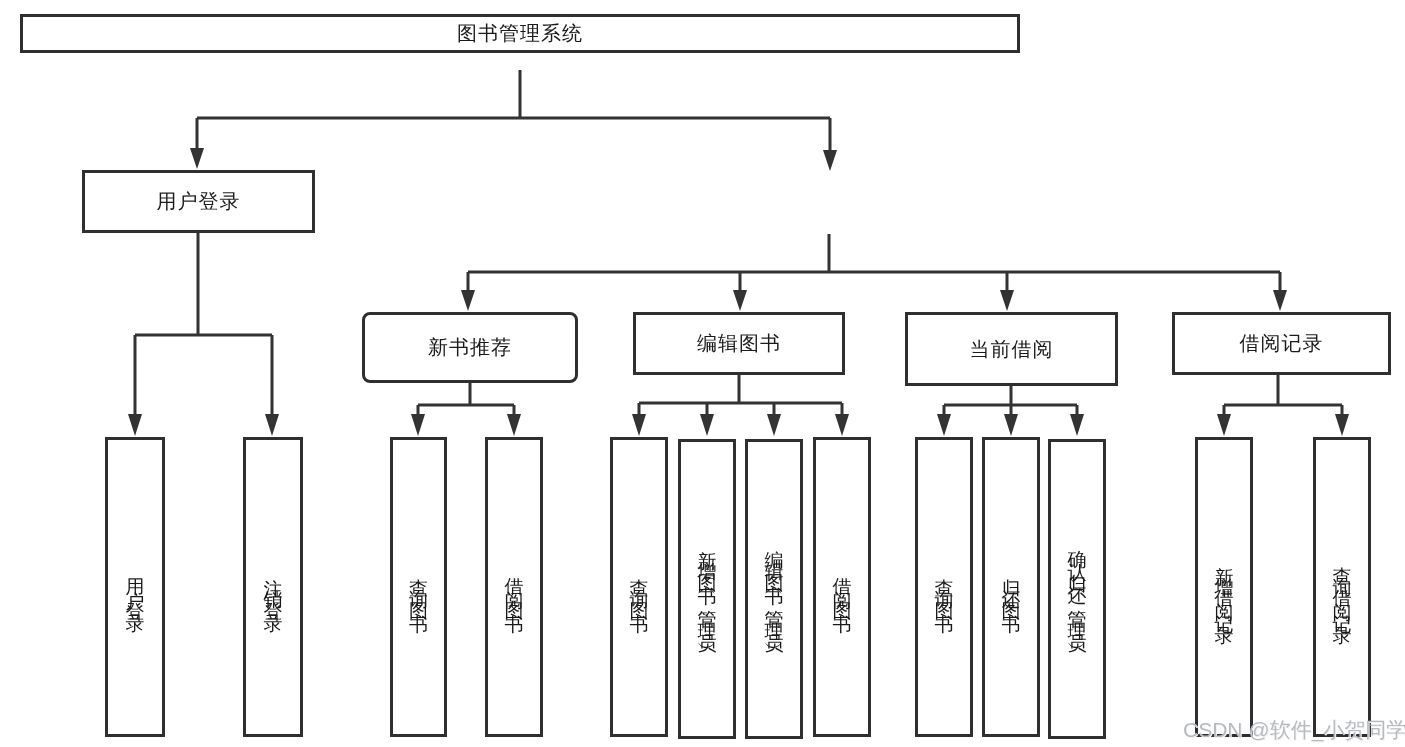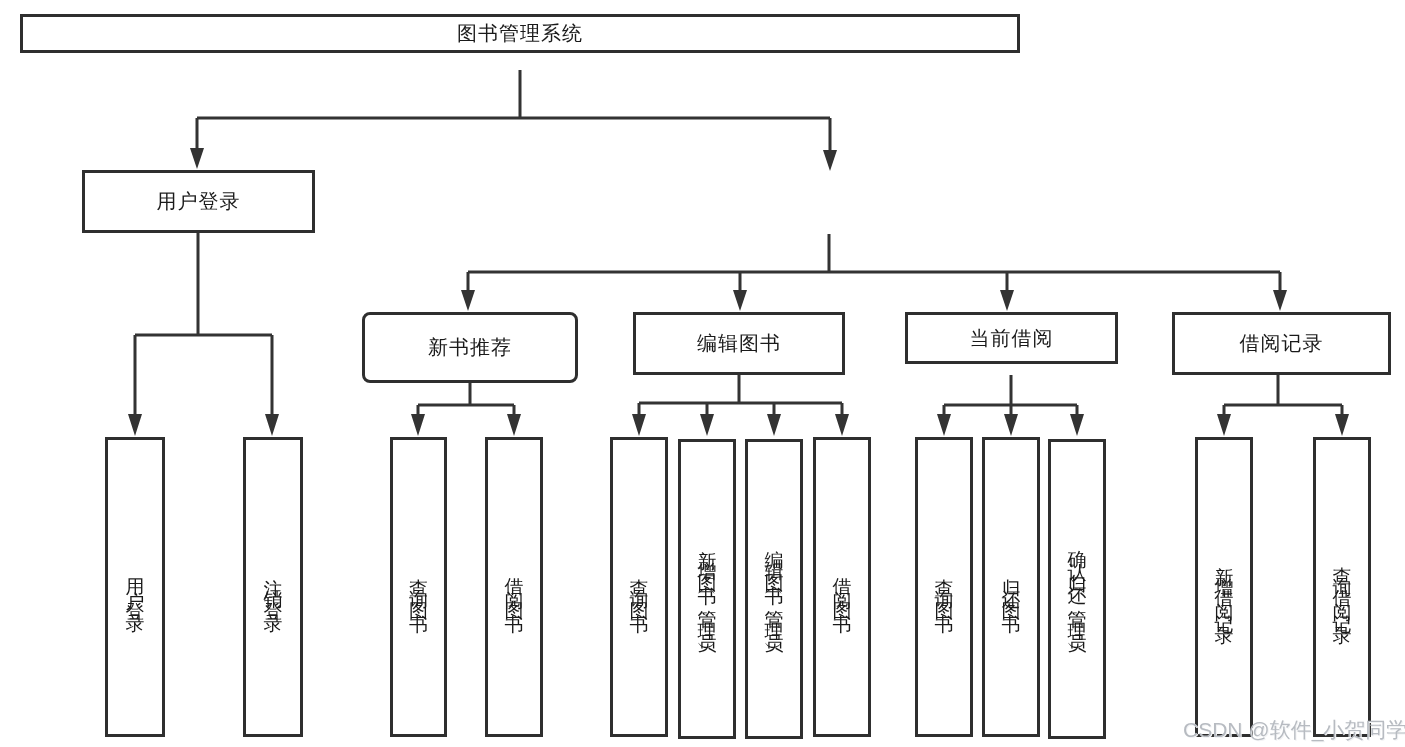--- a/index.html
+++ b/index.html
@@ -80,21 +80,21 @@
              M1217 414 L1231 414 L1224 436 Z
              M1335 414 L1349 414 L1342 436 Z"></path>
   </svg>
 
   <div class="box" style="left:20px; top:14px; width:1000px; height:39px;">图书管理系统</div>
 
   <div class="box" style="left:82px; top:170px; width:233px; height:63px;">用户登录</div>
 
   <div class="box" style="left:362px; top:312px; width:216px; height:71px;border-radius:8px;">新书推荐</div>
   <div class="box" style="left:633px; top:312px; width:212px; height:63px;">编辑图书</div>
-  <div class="box" style="left:905px; top:312px; width:213px; height:52px;">当前借阅</div>
+  <div class="box" style="left:905px; top:312px; width:213px; height:74px;">当前借阅</div>
   <div class="box" style="left:1172px; top:312px; width:219px; height:63px;">借阅记录</div>
 
   <div class="box vbox" style="left:105px; top:437px; width:60px; height:300px;">用户登录</div>
   <div class="box vbox" style="left:243px; top:437px; width:60px; height:300px;">注销登录</div>
 
   <div class="box vbox" style="left:390px; top:437px; width:57px; height:300px;">查询图书</div>
   <div class="box vbox" style="left:485px; top:437px; width:58px; height:300px;">借阅图书</div>
 
   <div class="box vbox" style="left:610px; top:437px; width:58px; height:300px;">查询图书</div>
   <div class="box vbox" style="left:678px; top:439px; width:58px; height:300px;">新增图书（管理员）</div>

